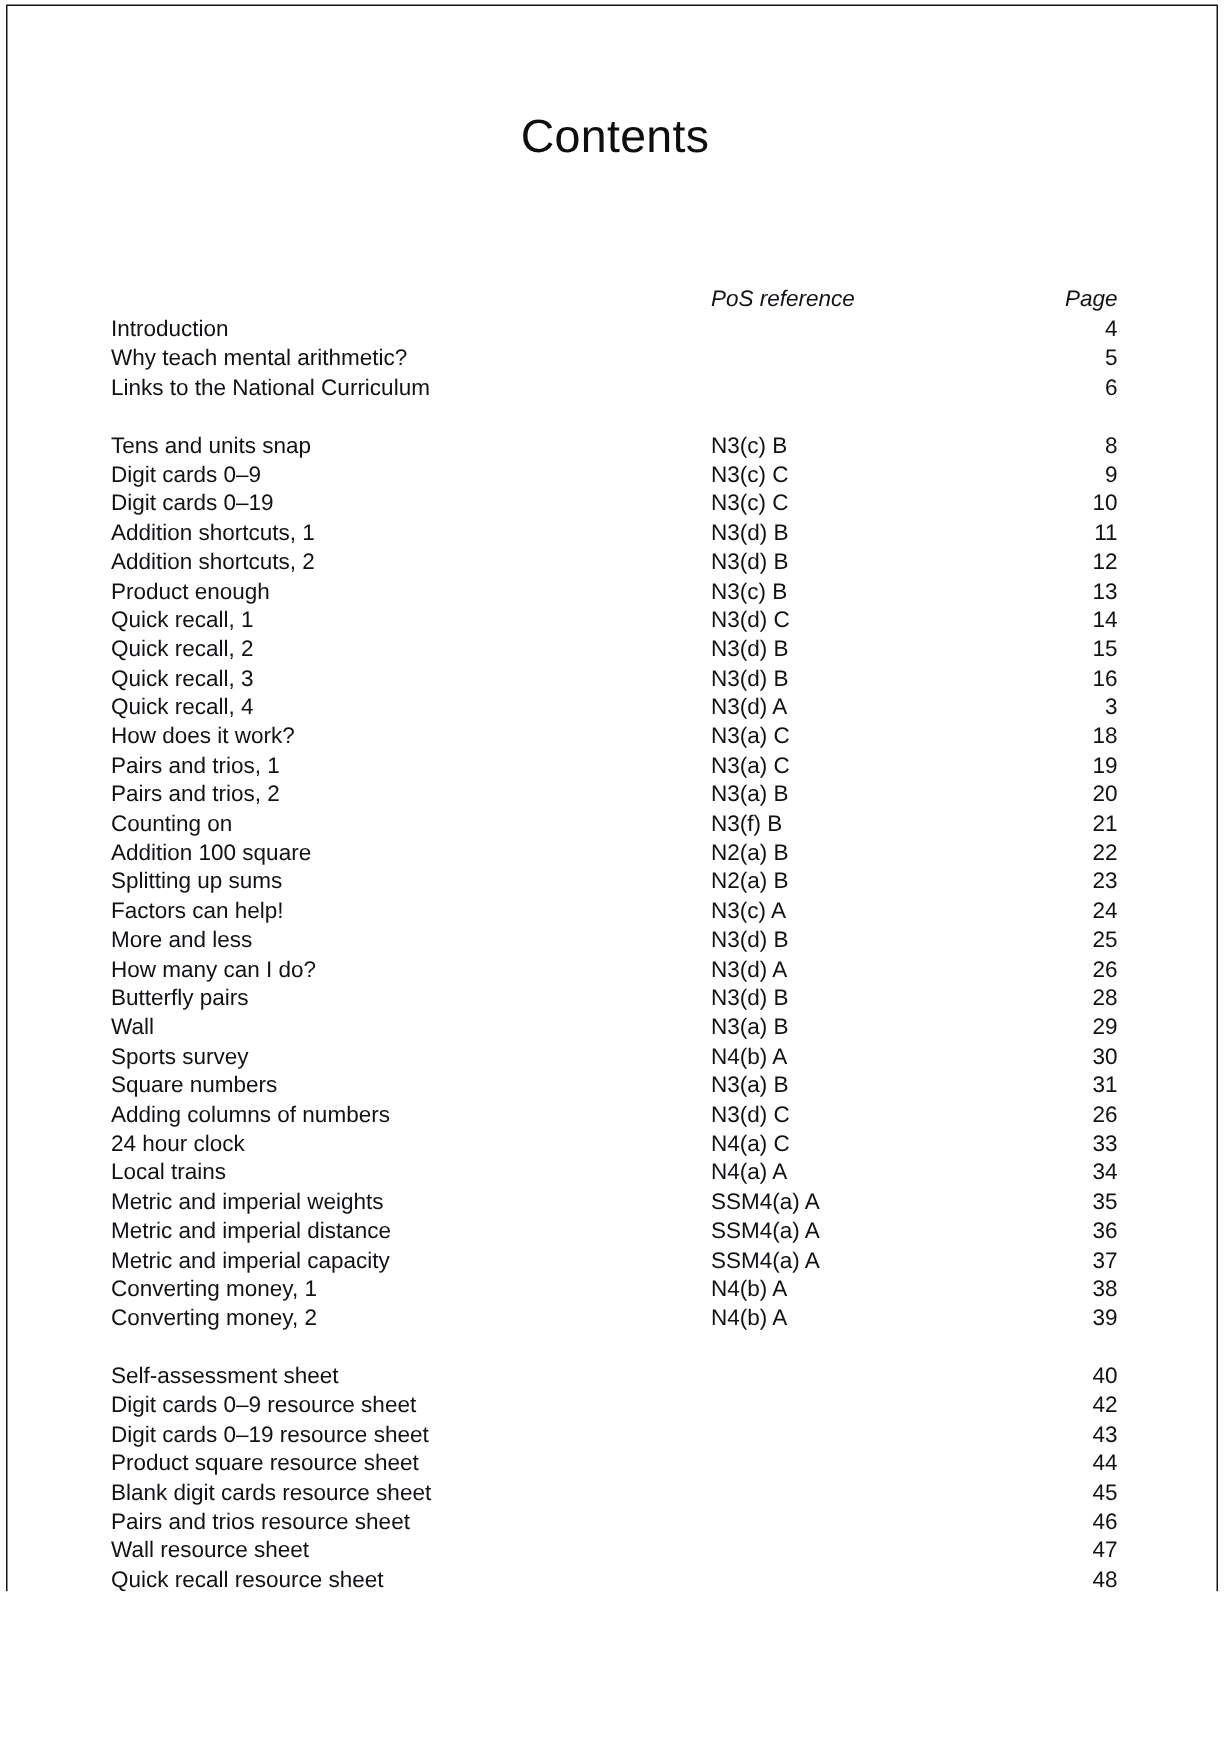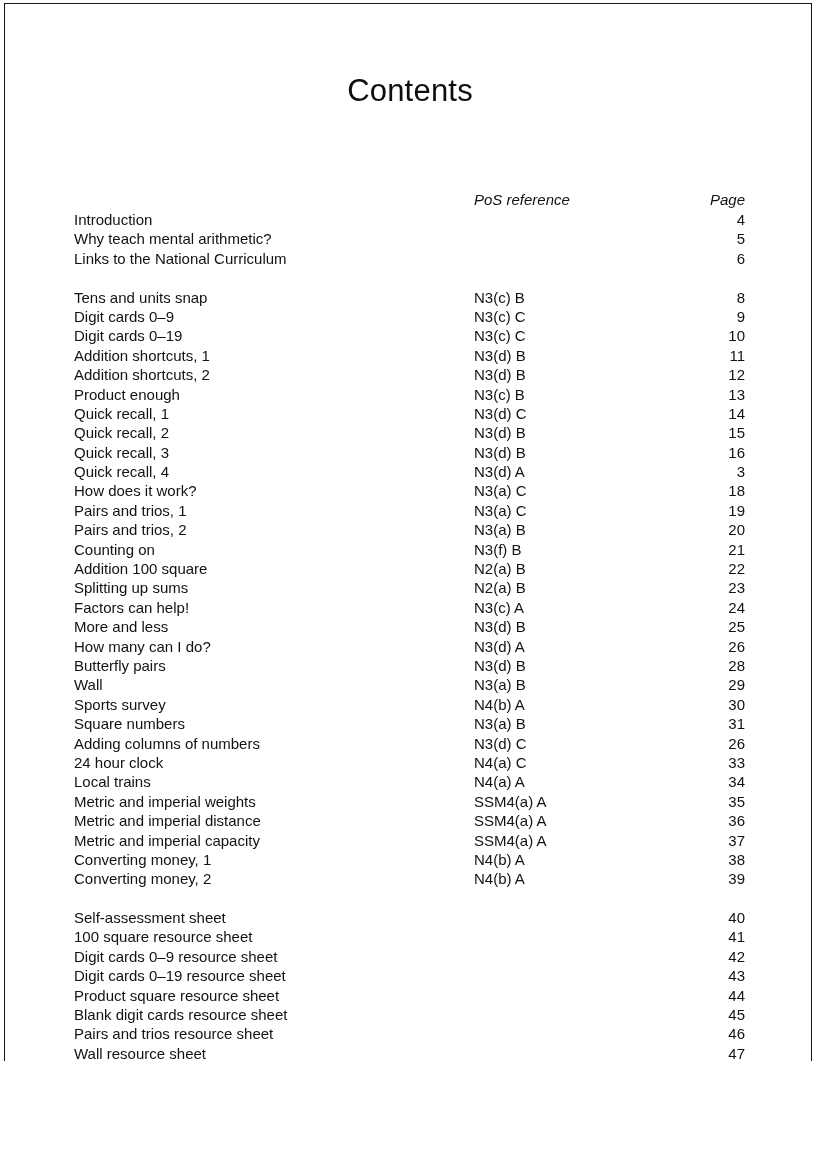--- a/index.html
+++ b/index.html
@@ -277,25 +277,20 @@
           <span class="col-pos">N4(b) A</span>
           <span class="col-page">39</span>
         </div>
         <div class="row spacer"></div>
         <div class="row">
           <span class="col-title">Self-assessment sheet</span>
           <span class="col-pos"></span>
           <span class="col-page">40</span>
         </div>
         <div class="row">
-          <span class="col-title">100 square resource sheet</span>
-          <span class="col-pos"></span>
-          <span class="col-page">41</span>
-        </div>
-        <div class="row">
           <span class="col-title">Digit cards 0–9 resource sheet</span>
           <span class="col-pos"></span>
           <span class="col-page">42</span>
         </div>
         <div class="row">
           <span class="col-title">Digit cards 0–19 resource sheet</span>
           <span class="col-pos"></span>
           <span class="col-page">43</span>
         </div>
         <div class="row">

